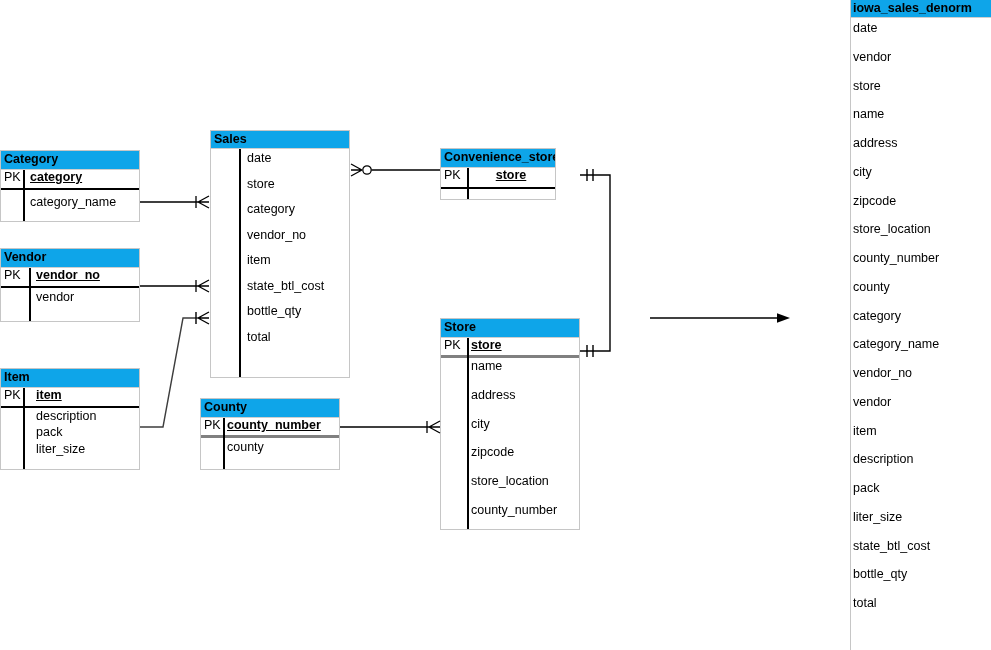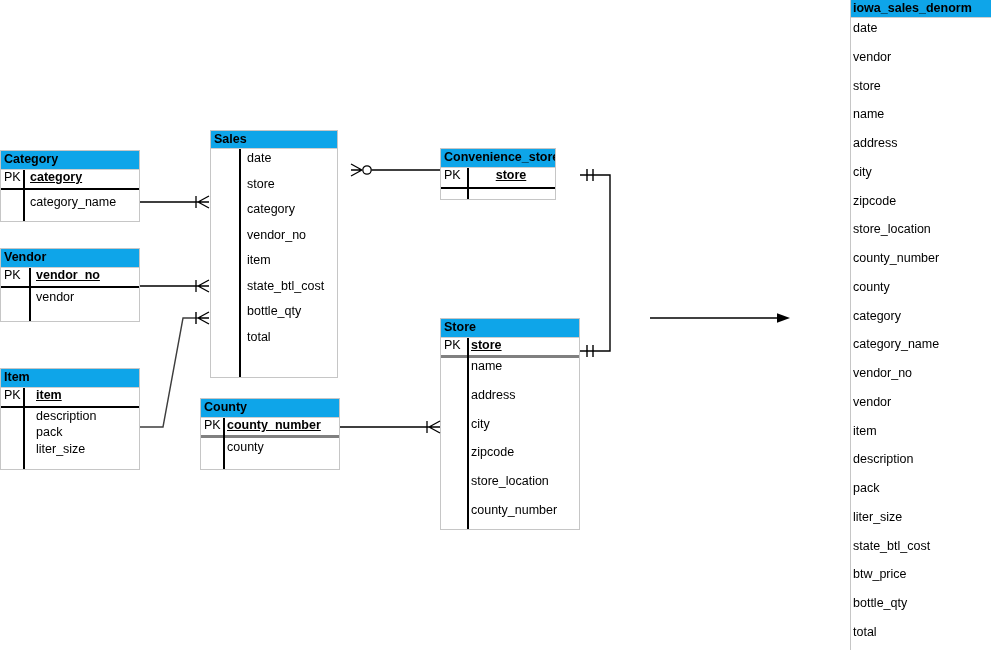--- a/index.html
+++ b/index.html
@@ -30,21 +30,21 @@
   .t-vendor .pk-cell{width:28px;}
   .t-vendor .pk-name{padding-left:7px;}
   .t-vendor .f-row{height:30px;padding:2px 0 0 35px;}
 
   .t-item{left:0;top:368px;width:140px;height:102px;}
   .t-item .sep{left:22px;}
   .t-item .pk-cell{width:22px;}
   .t-item .pk-name{padding-left:13px;}
   .t-item .f-row{height:16.3px;padding:0 0 0 35px;line-height:16.3px;}
 
-  .t-sales{left:210px;top:130px;width:128px;height:248px;}
+  .t-sales{left:210px;top:130px;width:140px;height:248px;}
   .t-sales .t-header{height:18px;line-height:16px;}
   .t-sales .sep{left:28px;top:18px;}
   .t-sales .f-row{height:25.55px;padding:2px 0 0 36px;}
 
   .t-conv{left:440px;top:148px;width:116px;height:52px;}
   .t-conv .sep{left:26px;}
   .t-conv .pk-row{height:19px;}
   .t-conv .pk-cell{width:26px;}
   .t-conv .pk-name{flex:1;text-align:center;padding-left:0;}
 
@@ -209,21 +209,20 @@
         <div class="f-row">county</div>
         <div class="f-row">category</div>
         <div class="f-row">category_name</div>
         <div class="f-row">vendor_no</div>
         <div class="f-row">vendor</div>
         <div class="f-row">item</div>
         <div class="f-row">description</div>
         <div class="f-row">pack</div>
         <div class="f-row">liter_size</div>
         <div class="f-row">state_btl_cost</div>
-        <div class="f-row">btw_price</div>
         <div class="f-row">bottle_qty</div>
         <div class="f-row">total</div>
       </div>
   </div>
 
   <svg class="wires" width="991" height="650" viewBox="0 0 991 650" xmlns="http://www.w3.org/2000/svg">
 
     <g stroke="#000" stroke-width="1.3" fill="none">
       <path d="M140 202 H198 M196 196 V208 M198 202 L209 196 M198 202 H209 M198 202 L209 208"></path>
     </g>

